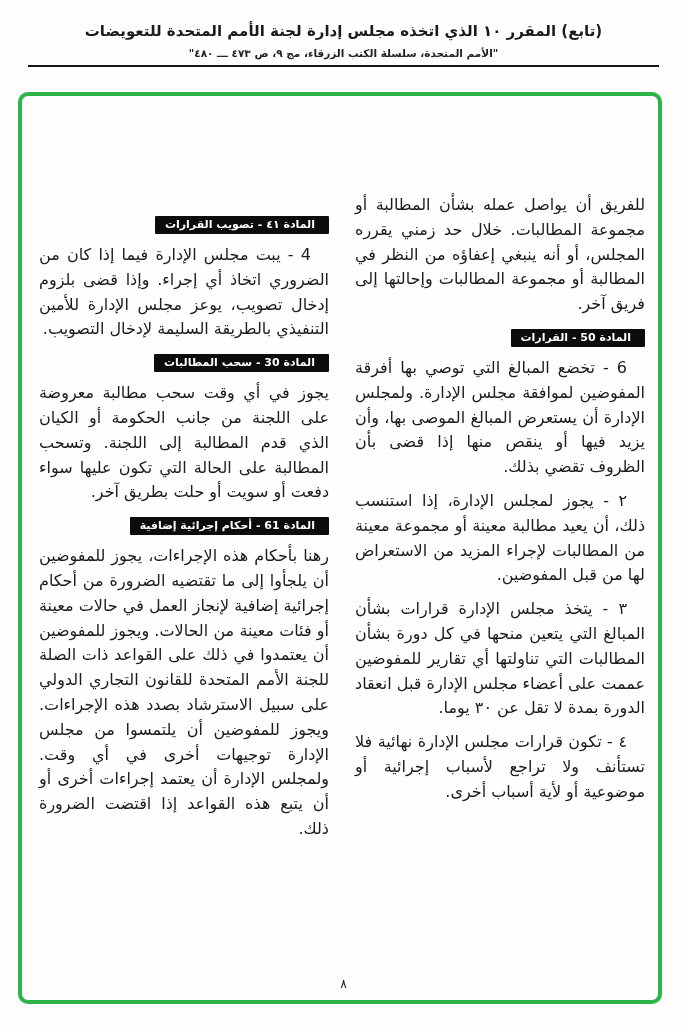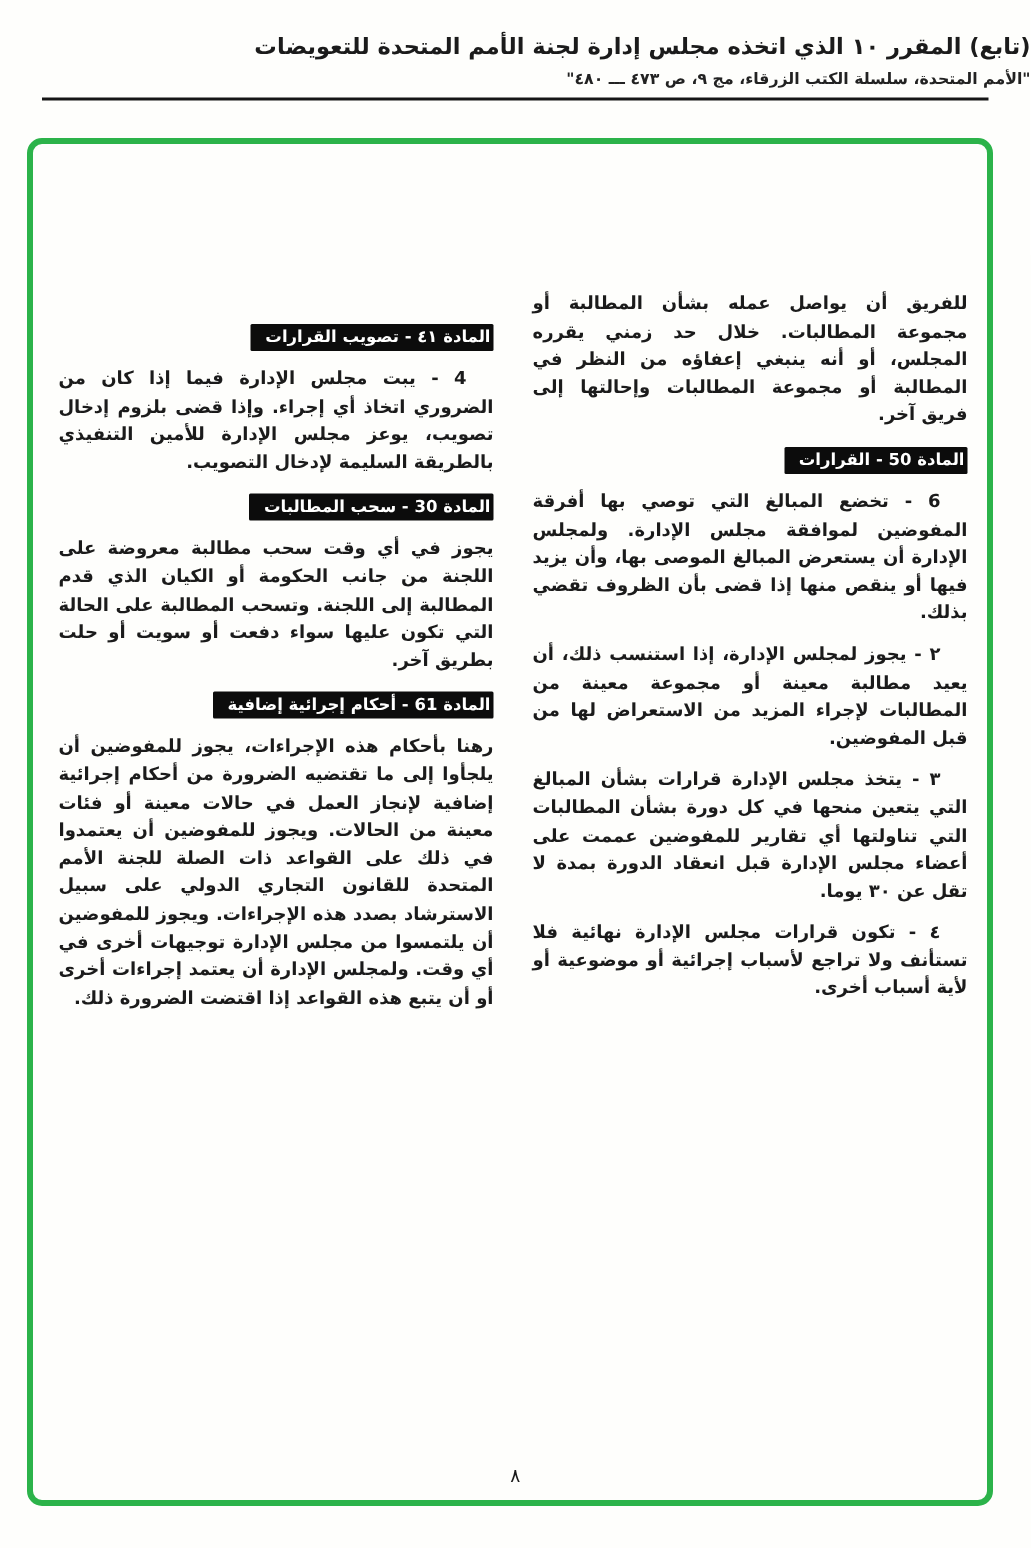--- a/index.html
+++ b/index.html
@@ -15,20 +15,21 @@
     font-family: "DejaVu Sans", sans-serif;
     color: #1b1b1b;
     overflow: hidden;
     direction: rtl;
   }
   .page-header {
     position: absolute;
     top: 22px;
     left: 0;
     right: 0;
+    text-align: center;
     direction: rtl;
   }
   .doc-title {
     font-size: 15px;
     font-weight: bold;
     letter-spacing: 0.2px;
   }
   .doc-subtitle {
     margin-top: 7px;
     font-size: 10.5px;
@@ -65,39 +66,38 @@
   }
   .col {
     width: 290px;
     direction: rtl;
   }
   .col-left {
     padding-top: 12px;
   }
   .para {
     margin: 0 0 9px 0;
-    font-size: 12px;
+    font-size: 16px;
     line-height: 1.55;
     text-align: justify;
     direction: rtl;
-    font-weight: bold;
   }
   .para.num {
     text-indent: 18px;
   }
   .heading-row {
     margin: 8px 0 9px 0;
   }
   .heading {
     display: inline-block;
     background: #0c0c0c;
     color: #ffffff;
     font-size: 11px;
     font-weight: bold;
-    padding: 2px 2px 3px 10px;
+    padding: 2px 14px 3px 10px;
     border-radius: 1px;
     margin-left: 44px;
   }
   .page-number {
     position: absolute;
     top: 976px;
     left: 0;
     right: 0;
     text-align: center;
     font-size: 12.5px;

